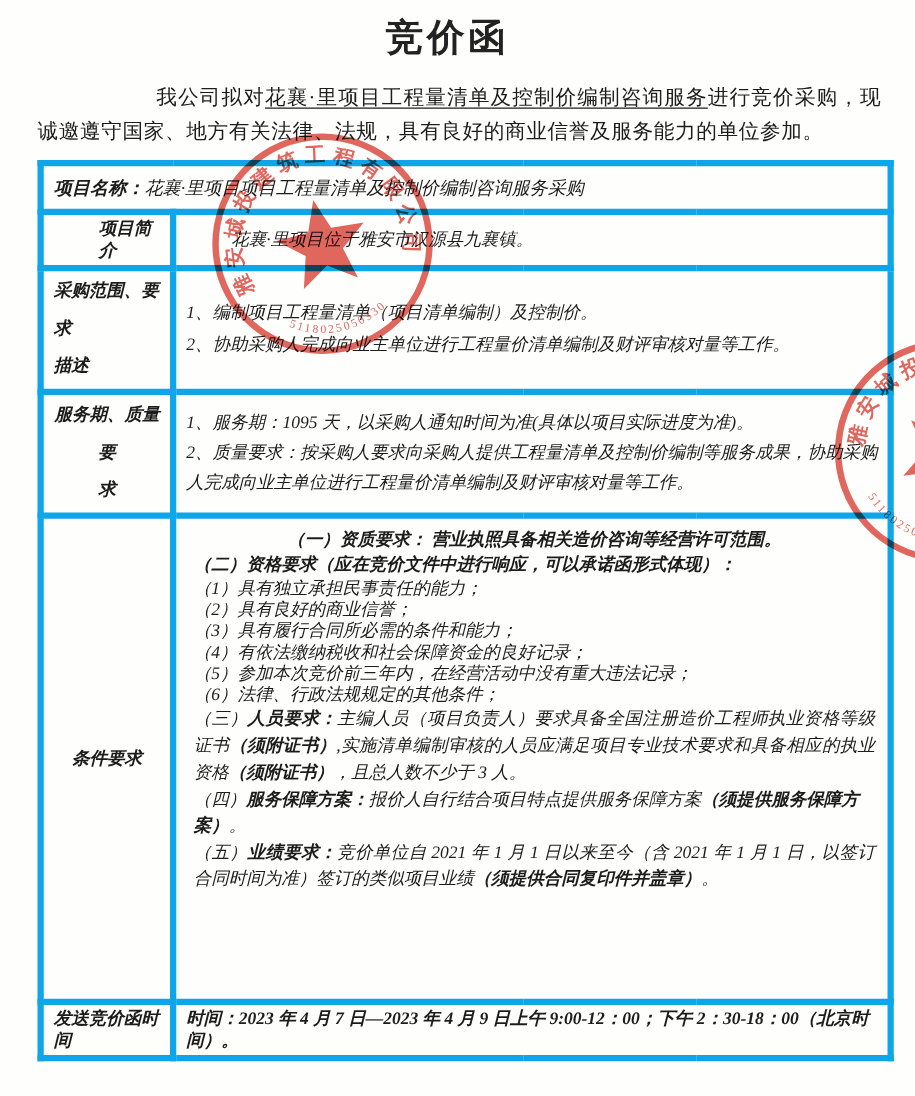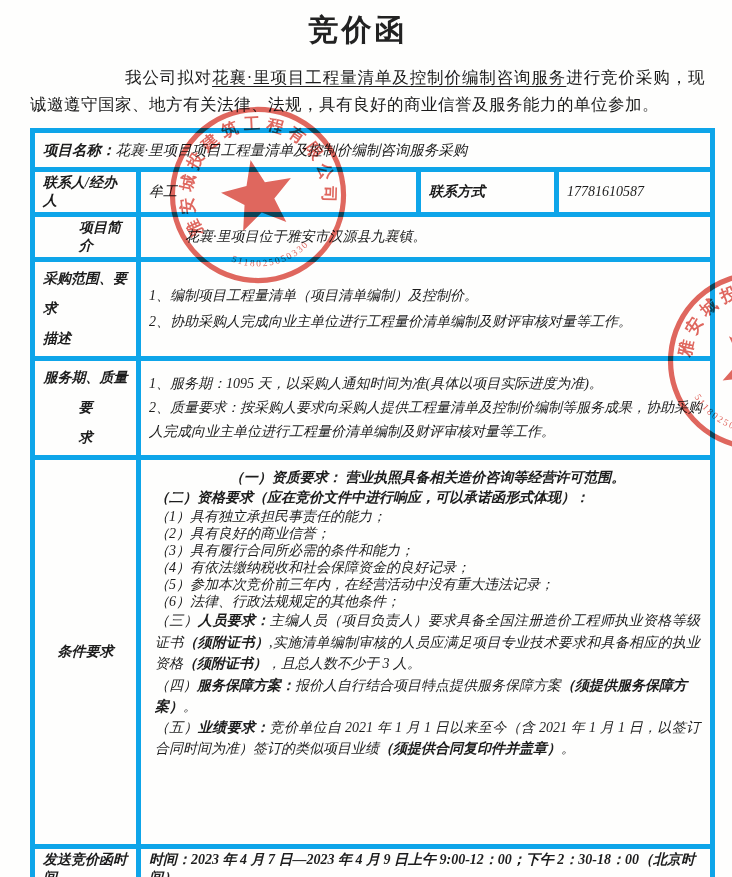--- a/index.html
+++ b/index.html
@@ -71,26 +71,20 @@
         <col style="width:138px">
         <col style="width:156px">
       </colgroup>
 
     <tbody>
         <tr class="r1">
       <td colspan="4"><span class="inline-lbl">项目名称：</span><span>花襄·里项目项目工程量清单及控制价编制咨询服务采购</span></td>
     </tr>
 
 
-    <tr class="r3">
-      <td class="lbl">联系人/经办人</td>
-      <td class="val">牟工</td>
-      <td class="lbl">联系方式</td>
-      <td class="val">17781610587</td>
-    </tr>
 
     <tr class="r4">
       <td class="lbl">项目简介</td>
       <td class="val" colspan="3">花襄·里项目位于雅安市汉源县九襄镇。</td>
     </tr>
 
     <tr class="r5">
       <td class="lbl lbl-pre">采购范围、要求
 描述</td>
       <td class="val" colspan="3">

